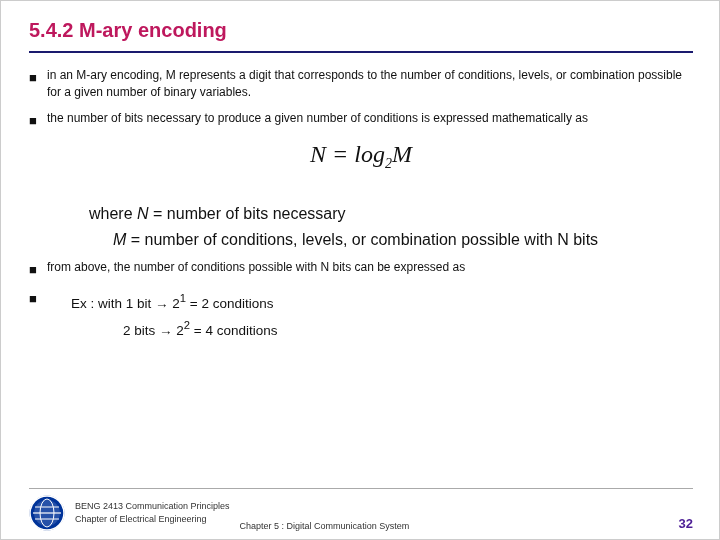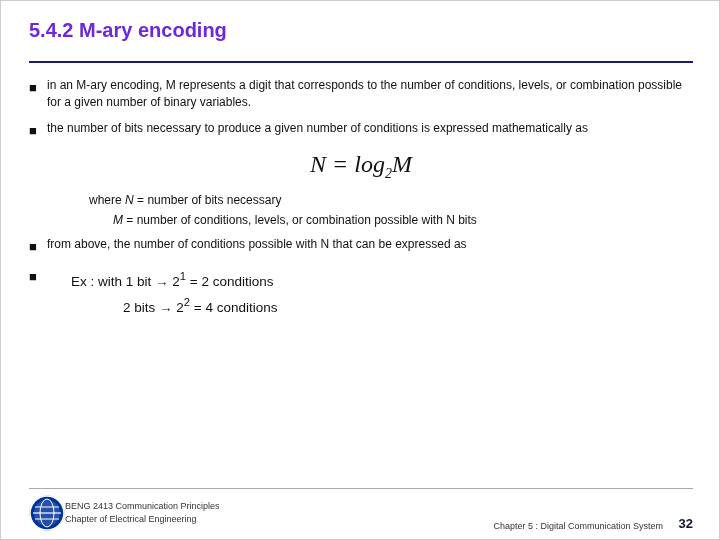--- a/index.html
+++ b/index.html
@@ -17,23 +17,23 @@
       width: 720px;
       height: 540px;
       padding: 18px 28px 10px 28px;
       display: flex;
       flex-direction: column;
       position: relative;
     }
     .title {
       font-size: 20px;
       font-weight: bold;
-      color: #6d28d9;
+      color: #be185d;
       border-bottom: 2px solid #1a1a6e;
-      padding-bottom: 19px;
+      padding-bottom: 9px;
       margin-bottom: 14px;
     }
     .content {
       flex: 1;
       display: flex;
       flex-direction: column;
       gap: 0px;
     }
     .bullet-item {
       display: flex;
@@ -44,31 +44,31 @@
     .bullet-dot {
       min-width: 10px;
       margin-top: 2px;
       font-size: 13px;
     }
     .bullet-text {
       font-size: 12px;
     }
     .where-block {
       margin: 6px 0 6px 60px;
-      font-size: 12px;
+      font-size: 16px;
       line-height: 1.6;
     }
     .where-block .indent {
       margin-left: 24px;
     }
     .math-formula {
       display: flex;
       justify-content: center;
       align-items: center;
-      margin: 10px 0 4px 0;
+      margin: 10px 0 24px 0;
       font-style: italic;
       font-size: 22px;
       font-family: 'Times New Roman', Times, serif;
     }
     .from-above-section {
       display: flex;
       align-items: flex-start;
       gap: 8px;
       margin-bottom: 4px;
       line-height: 1.45;
@@ -91,41 +91,42 @@
       display: flex;
       justify-content: space-between;
       align-items: flex-end;
       padding-top: 6px;
       border-top: 1px solid #aaa;
       margin-top: auto;
     }
     .footer-left {
       display: flex;
       align-items: center;
+      gap: 10px;
     }
     .footer-logo {
       width: 36px;
       height: 36px;
     }
     .footer-text {
       font-size: 9px;
       color: #333;
       line-height: 1.5;
     }
     .footer-center {
       font-size: 9px;
       color: #333;
-      text-align: right;
+      text-align: left;
       flex: 1;
       margin: 0 10px;
     }
     .footer-page {
       font-size: 13px;
       font-weight: bold;
-      color: #0f172a;
+      color: #4c1d95;
       min-width: 20px;
       text-align: right;
     }
   </style>
 </head>
 <body>
 
 <div class="slide">
   <div class="title">5.4.2 M-ary encoding</div>
 
@@ -151,21 +152,21 @@
       <div>
         where <i>N</i> = number of bits necessary
       </div>
       <div class="indent">
         <i>M</i> = number of conditions, levels, or combination possible with N bits
       </div>
     </div>
 
     <div class="from-above-section">
       <span class="bullet-dot">■</span>
-      <span class="bullet-text">from above, the number of conditions possible with N that can be expressed as</span>
+      <span class="bullet-text">from above, the number of conditions possible with N bits can be expressed as</span>
     </div>
 
 
     <div class="ex-section">
       <span class="bullet-dot">■</span>
       <div class="ex-lines">
         <div>
           Ex : with 1 bit → 2<sup>1</sup> = 2 conditions
         </div>
         <div class="ex-indent">

